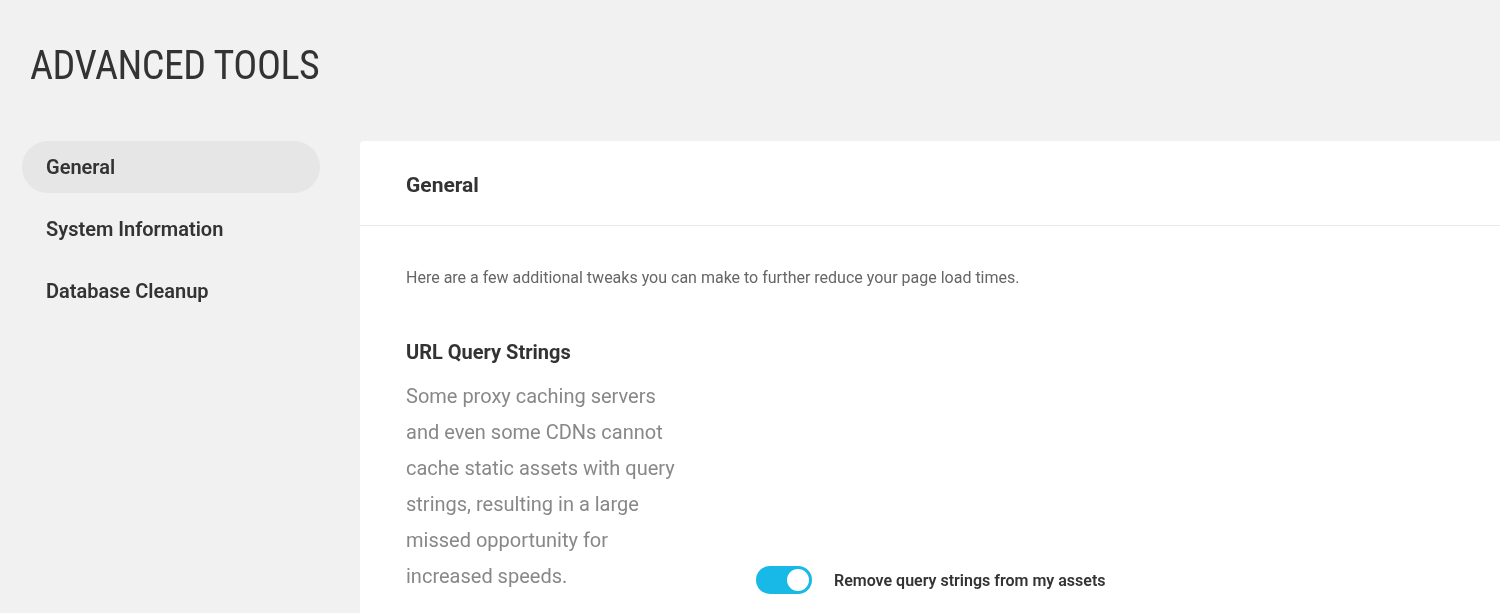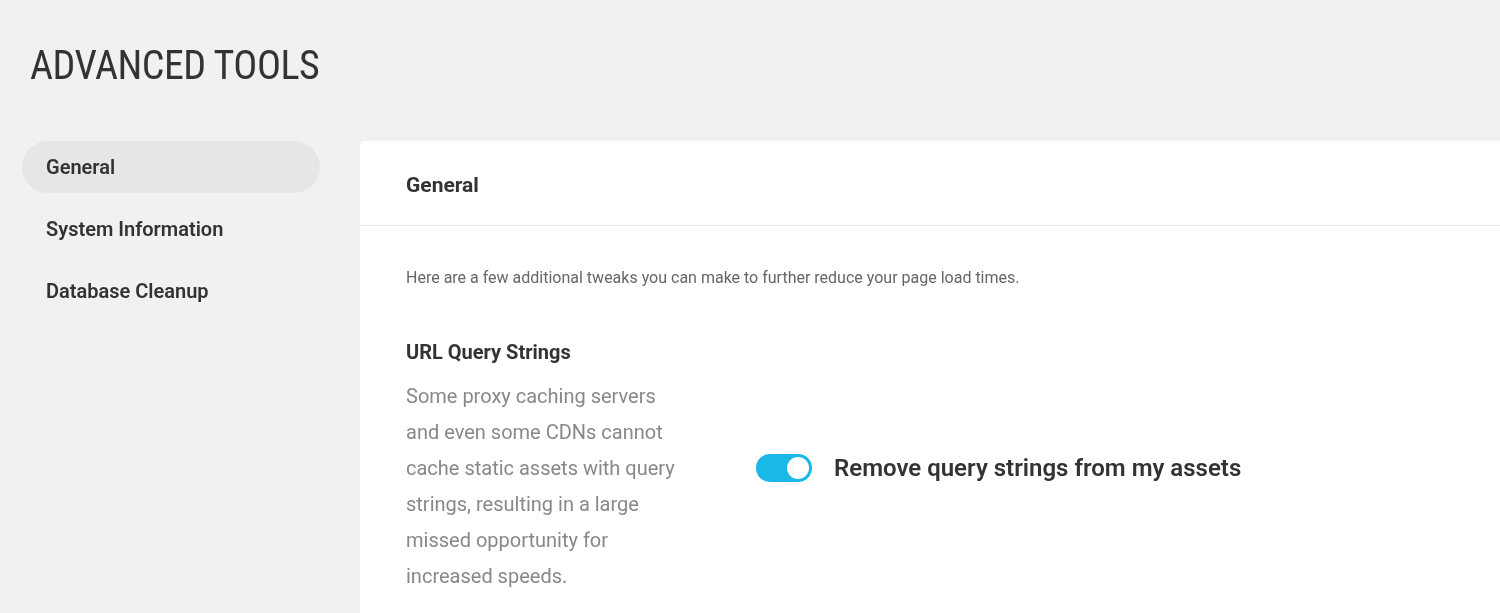--- a/index.html
+++ b/index.html
@@ -66,21 +66,21 @@
       padding: 40px 46px 0 46px;
     }
     .panel-intro {
       font-size: 16px;
       color: #666666;
       line-height: 1.5;
       margin-bottom: 50px;
     }
     .setting-row {
       display: flex;
-      align-items: center;
+      align-items: flex-end;
     }
     .setting-left {
       width: 310px;
       padding-right: 30px;
     }
     .setting-title {
       font-size: 20px;
       font-weight: 700;
       color: #333333;
       margin-bottom: 14px;
@@ -108,21 +108,21 @@
     .toggle-knob {
       position: absolute;
       top: 3px;
       right: 3px;
       width: 22px;
       height: 22px;
       background: #ffffff;
       border-radius: 50%;
     }
     .toggle-label {
-      font-size: 24px;
+      font-size: 16px;
       font-weight: 600;
       color: #333333;
       margin-left: 22px;
     }
   </style>
 </head>
 <body>
 
 <h1 class="page-title">ADVANCED TOOLS</h1>
 

